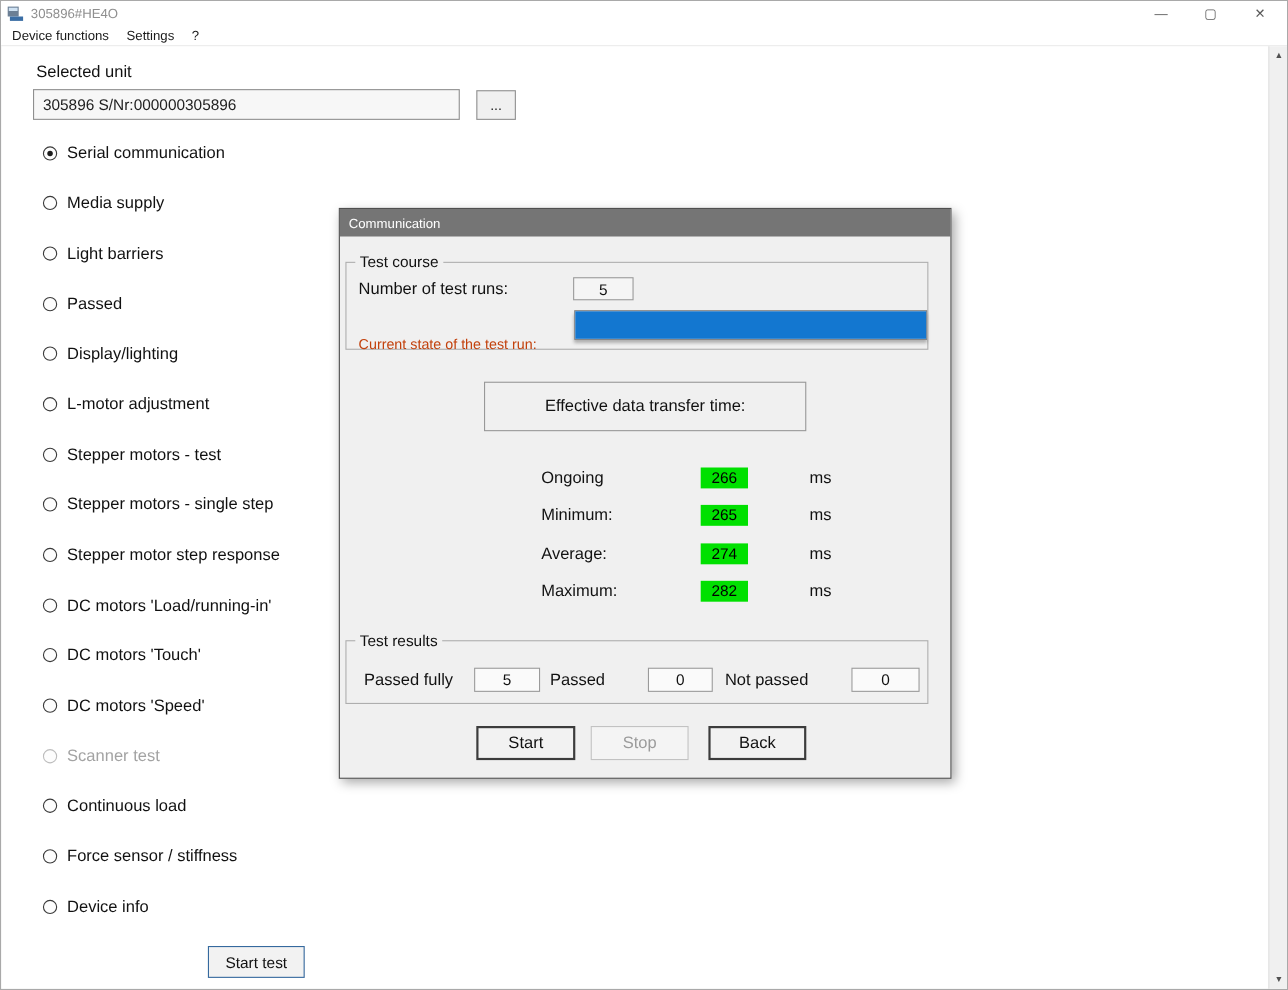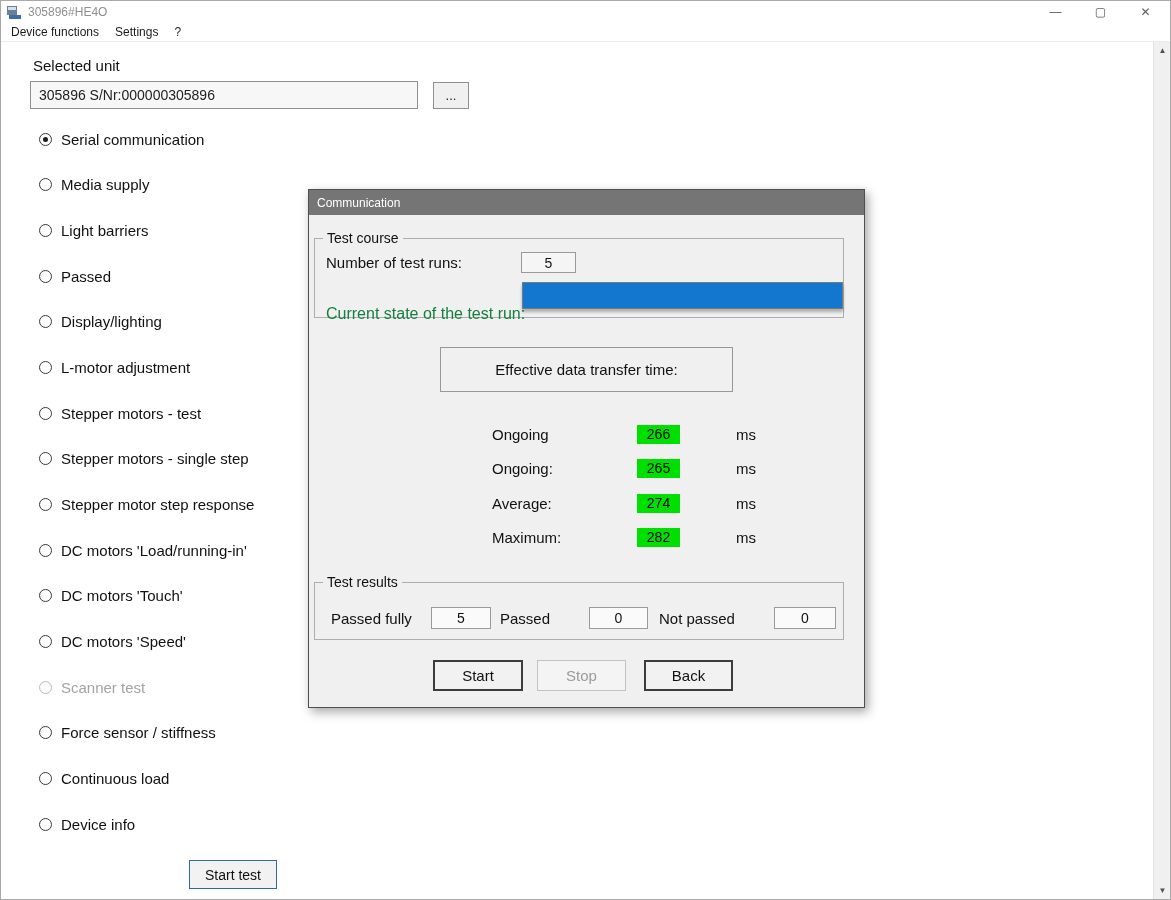--- a/index.html
+++ b/index.html
@@ -64,21 +64,21 @@
 
   .groupbox { position: absolute; border: 1px solid #aeaeae; }
   .groupbox .legend { position: absolute; top: -9px; left: 8px; background: #f0f0f0;
             padding: 0 4px; font-size: 14px; color: #111; }
 
   .group-course { left: 5px; top: 48px; width: 530px; height: 80px; }
   .runs-label { position: absolute; left: 11px; top: 15px; font-size: 15px; color: #111; }
   .runs-box { position: absolute; left: 206px; top: 13px; width: 55px; height: 21px;
             background: #f5f5f5; border: 1px solid #9a9a9a; font-size: 14px; color: #111;
             display: flex; align-items: center; justify-content: center; }
-  .state-label { position: absolute; left: 11px; top: 66px; font-size: 16px; color: #15803d; }
+  .state-label { position: absolute; left: 11px; top: 66px; font-size: 13px; color: #c2410c; }
   .progress-track { position: absolute; left: 207px; top: 43px; width: 321px; height: 27px;
             background: #eef3f7; border: 1px solid #7a7a7a;
             box-shadow: 0 3px 3px rgba(0,0,0,0.28); }
   .progress-fill { height: 100%; width: 0%; }
 
   .transfer-box { position: absolute; left: 131px; top: 157px; width: 293px; height: 45px;
             border: 1px solid #989898; display: flex; align-items: center; justify-content: center;
             font-size: 15px; color: #111; background: #f0f0f0; }
 
   .meas-row { position: absolute; left: 183px; display: flex; align-items: center; height: 20px; gap: 43px; }
@@ -179,25 +179,25 @@
       <div class="radio-item">
         <span class="radio-dot"></span>
         <span>DC motors 'Speed'</span>
       </div>
       <div class="radio-item disabled">
         <span class="radio-dot"></span>
         <span>Scanner test</span>
       </div>
       <div class="radio-item">
         <span class="radio-dot"></span>
+        <span>Continuous load</span>
+      </div>
+      <div class="radio-item">
+        <span class="radio-dot"></span>
         <span>Force sensor / stiffness</span>
-      </div>
-      <div class="radio-item">
-        <span class="radio-dot"></span>
-        <span>Continuous load</span>
       </div>
       <div class="radio-item">
         <span class="radio-dot"></span>
         <span>Device info</span>
       </div>
     </div>
 
     <button class="start-test-btn">Start test</button>
   </div>
 
@@ -222,21 +222,21 @@
     </div>
 
     <div class="transfer-box">Effective data transfer time:</div>
 
     <div class="meas-row" style="top:234px;">
       <span class="meas-label">Ongoing</span>
       <span class="value-green" style="background: rgb(0, 224, 0);">266</span>
       <span class="meas-unit">ms</span>
     </div>
     <div class="meas-row" style="top:268px;">
-      <span class="meas-label">Ongoing:</span>
+      <span class="meas-label">Minimum:</span>
       <span class="value-green" style="background: rgb(0, 224, 0);">265</span>
       <span class="meas-unit">ms</span>
     </div>
     <div class="meas-row" style="top:303px;">
       <span class="meas-label">Average:</span>
       <span class="value-green" style="background: rgb(0, 224, 0);">274</span>
       <span class="meas-unit">ms</span>
     </div>
     <div class="meas-row" style="top:337px;">
       <span class="meas-label">Maximum:</span>

